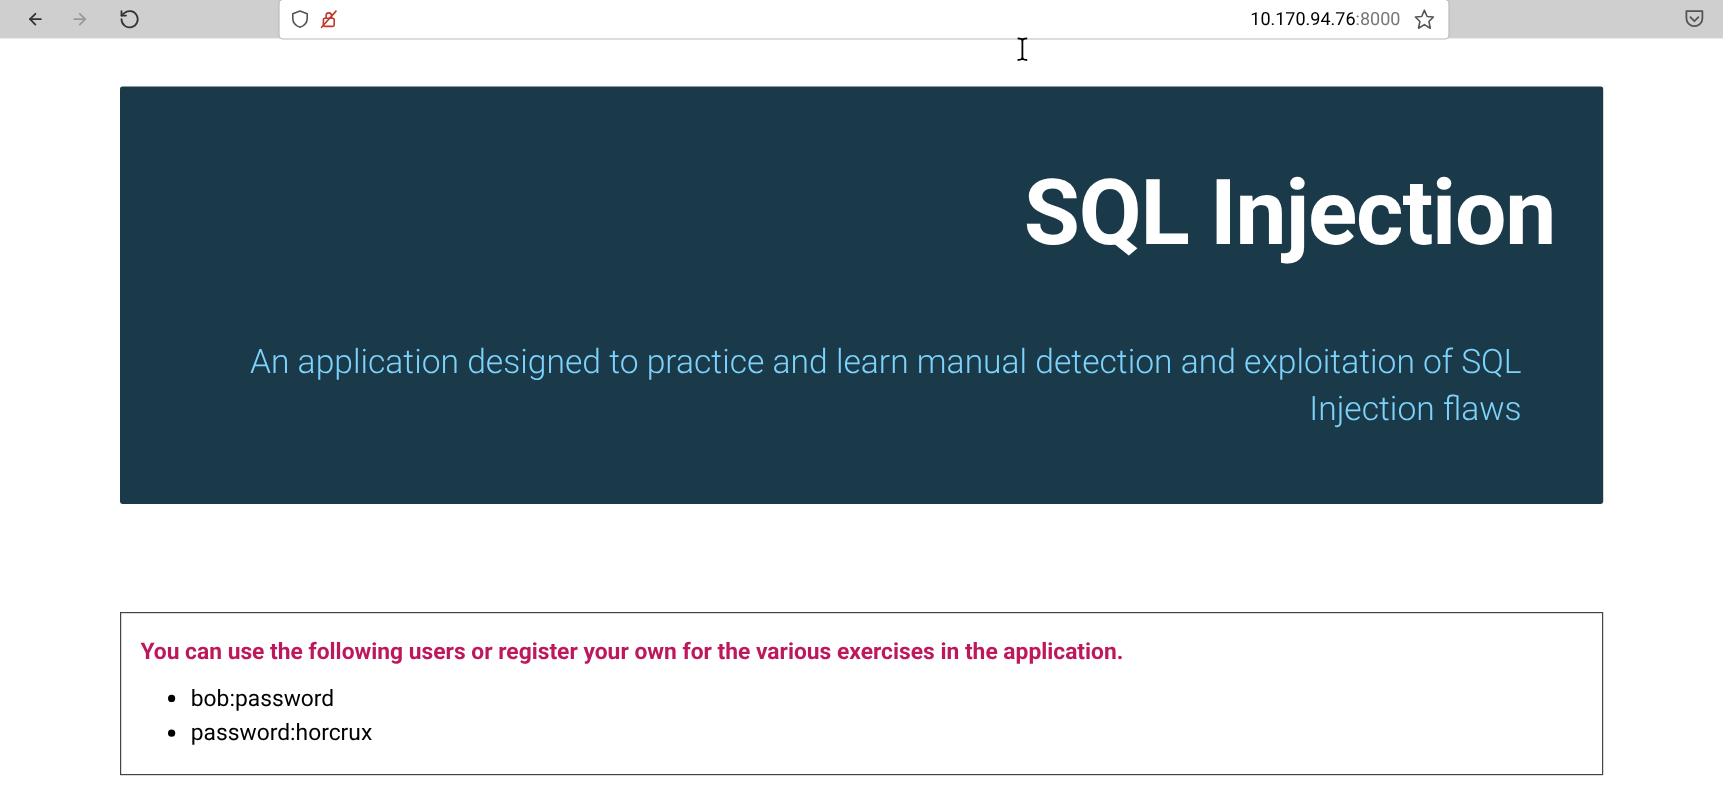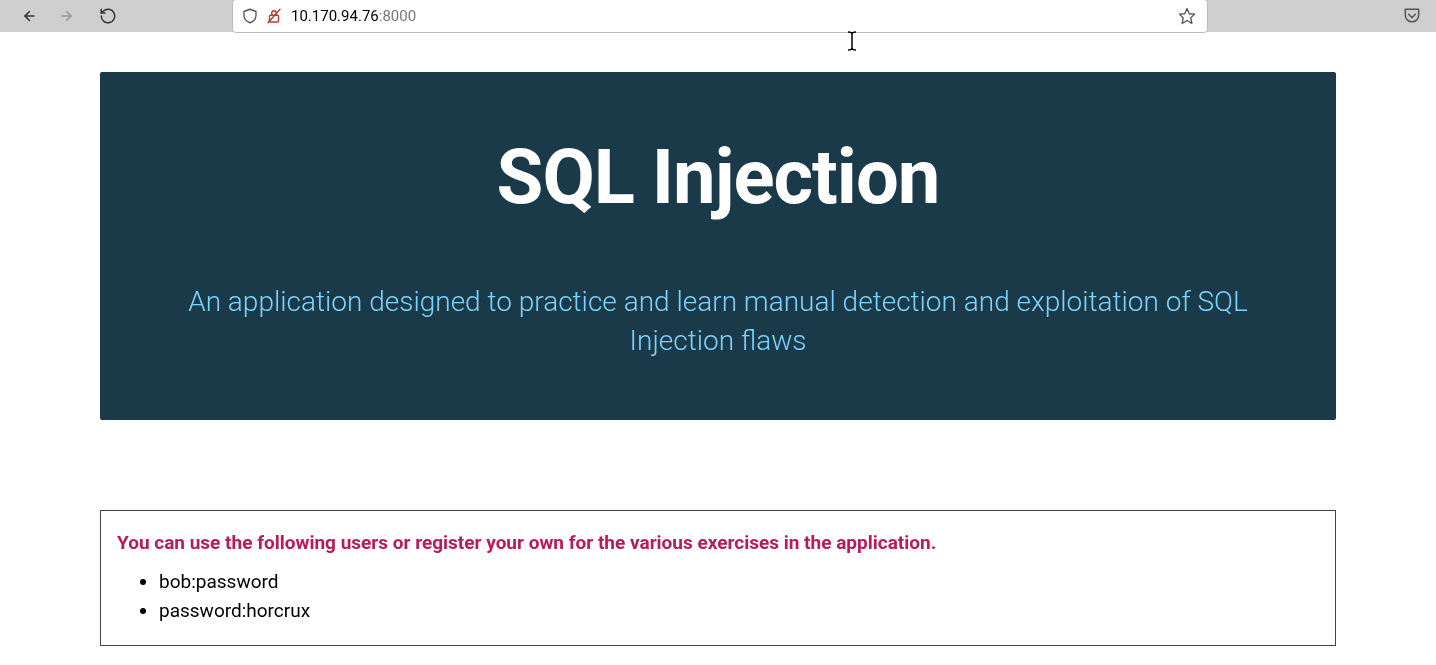--- a/index.html
+++ b/index.html
@@ -14,20 +14,21 @@
       height: 665px;
       overflow: hidden;
     }
     .browser-toolbar {
       background: #cfcfcf;
       height: 32px;
       display: flex;
       align-items: center;
       padding: 16px 12px;
       gap: 8px;
+      text-align: right;
     }
     .nav-button {
       width: 32px;
       height: 32px;
       display: flex;
       align-items: center;
       justify-content: center;
       border-radius: 4px;
       color: #333;
       cursor: pointer;
@@ -91,21 +92,21 @@
       width: 14px;
       height: 22px;
       pointer-events: none;
     }
     .page-content {
       padding: 40px 100px 0 100px;
     }
     .hero-banner {
       background: #1a3a4a;
       color: #ffffff;
-      text-align: center;
+      text-align: right;
       padding: 60px 40px 60px 40px;
       border-radius: 2px;
     }
     .hero-title {
       font-size: 76px;
       font-weight: 700;
       color: #ffffff;
       margin-bottom: 60px;
       letter-spacing: -1px;
     }

